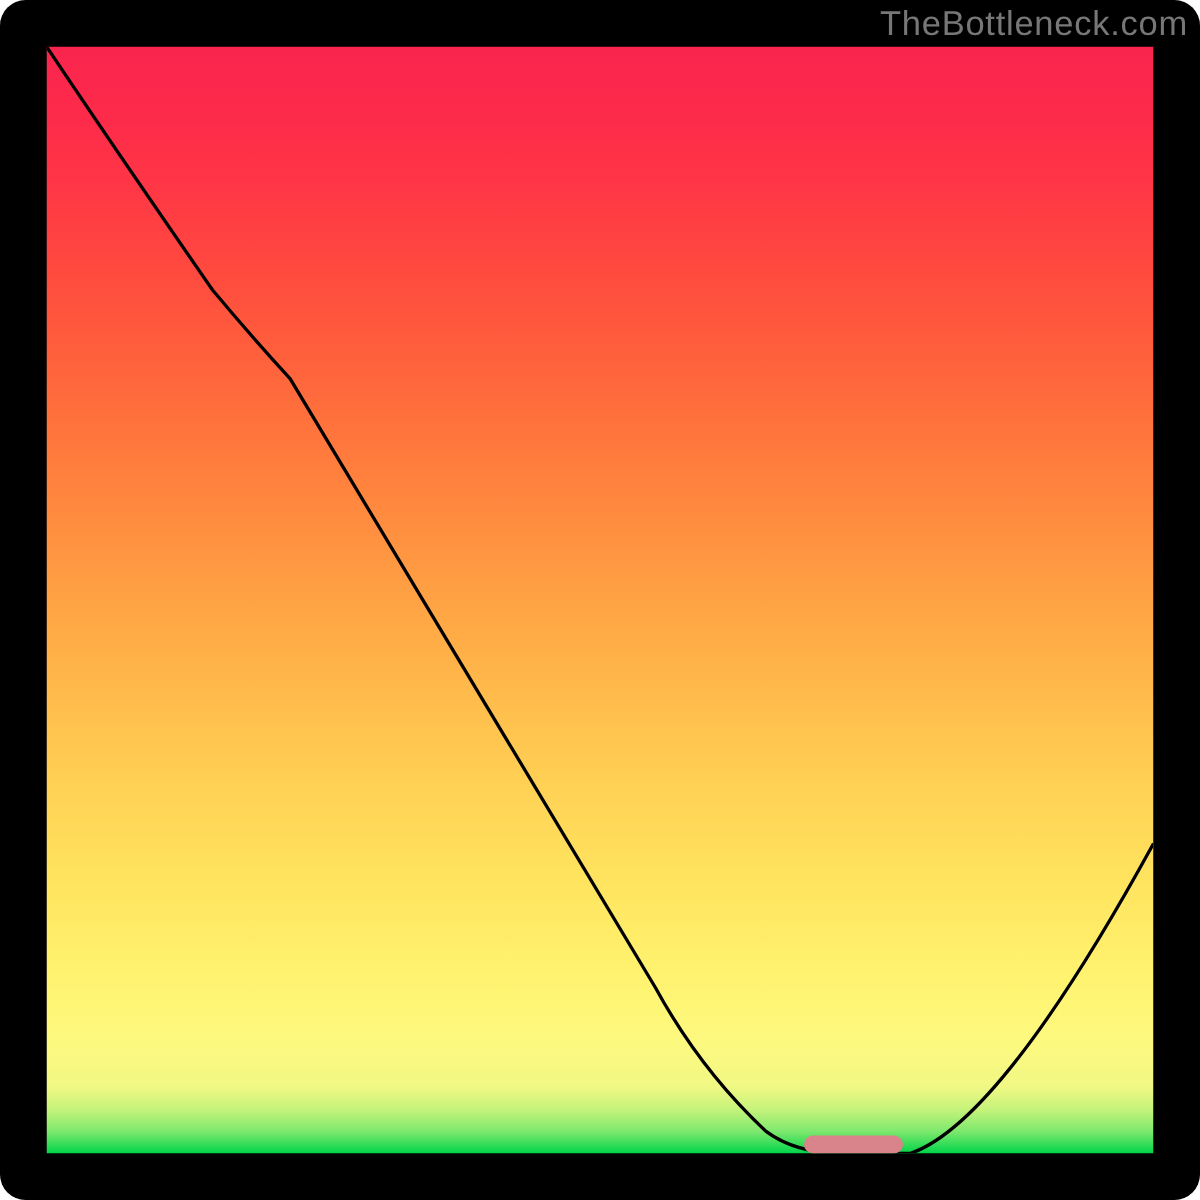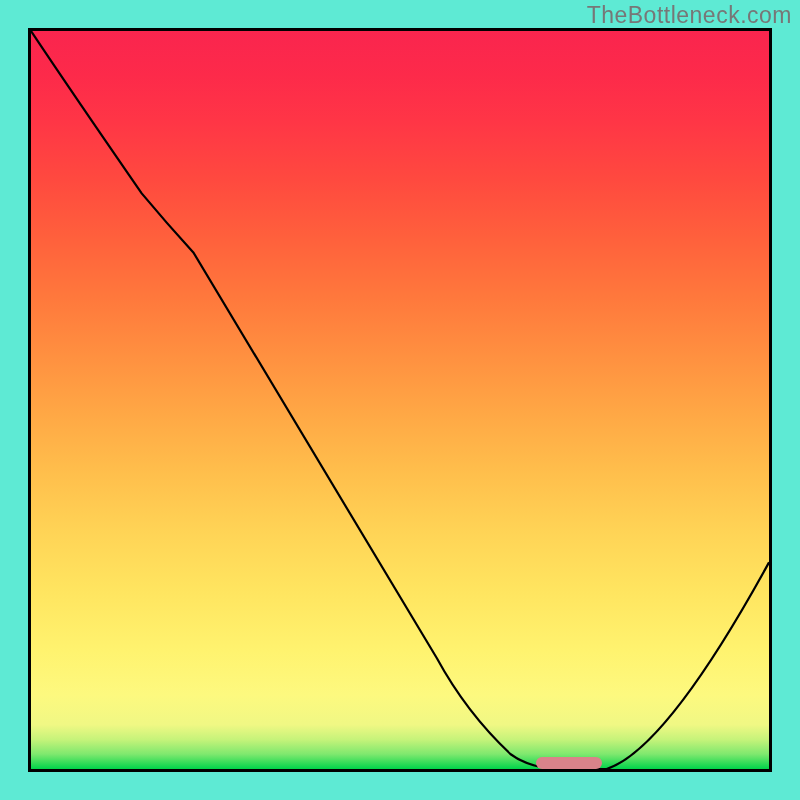--- a/index.html
+++ b/index.html
@@ -7,21 +7,22 @@
     padding: 0;
     width: 800px;
     height: 800px;
     background: #ffffff;
     font-family: Arial, Helvetica, sans-serif;
   }
   .outer {
     position: relative;
     width: 800px;
     height: 800px;
-    background: #5eead4;
+    background: #000000;
+    border-radius: 17px;
   }
   .watermark {
     position: absolute;
     top: 2px;
     right: 8px;
     color: #777777;
     font-size: 23px;
     font-weight: 500;
     letter-spacing: 0.5px;
   }

